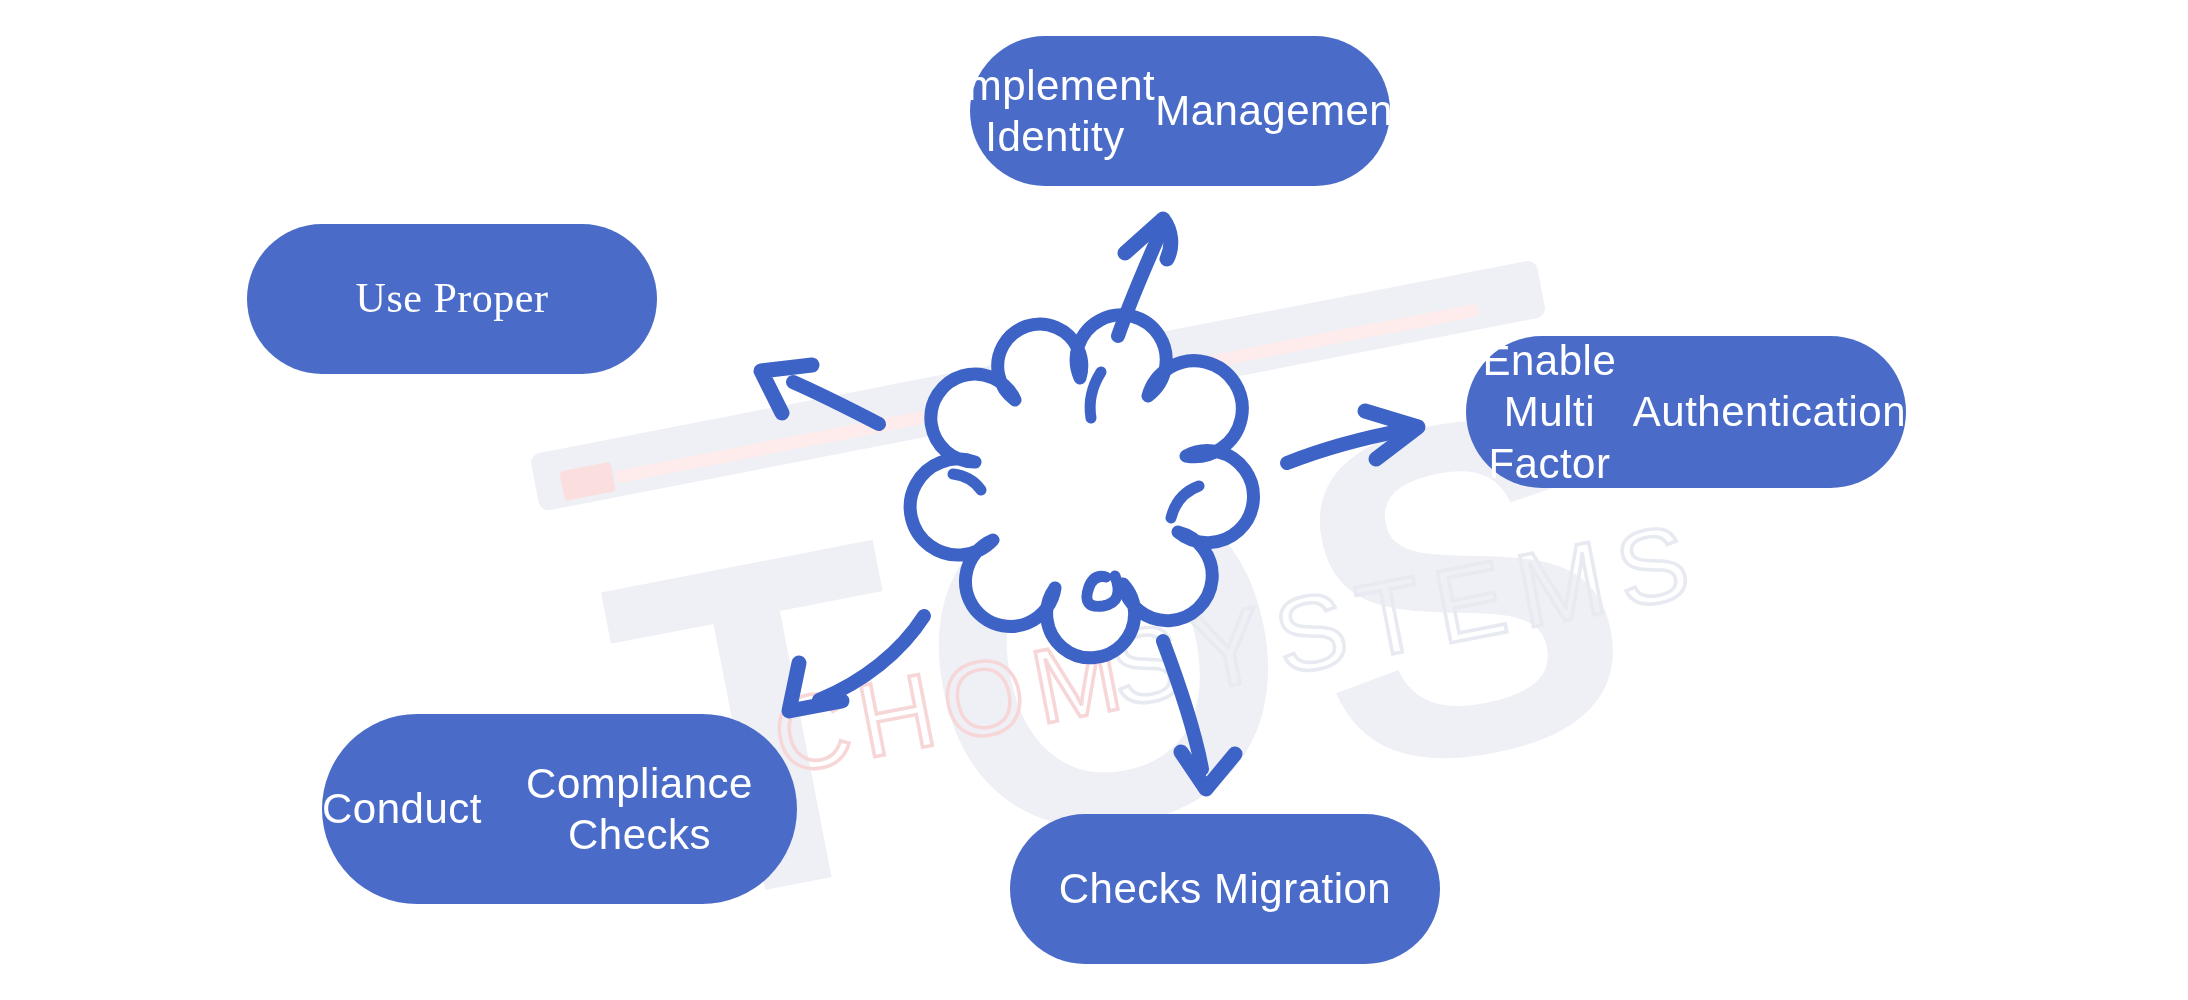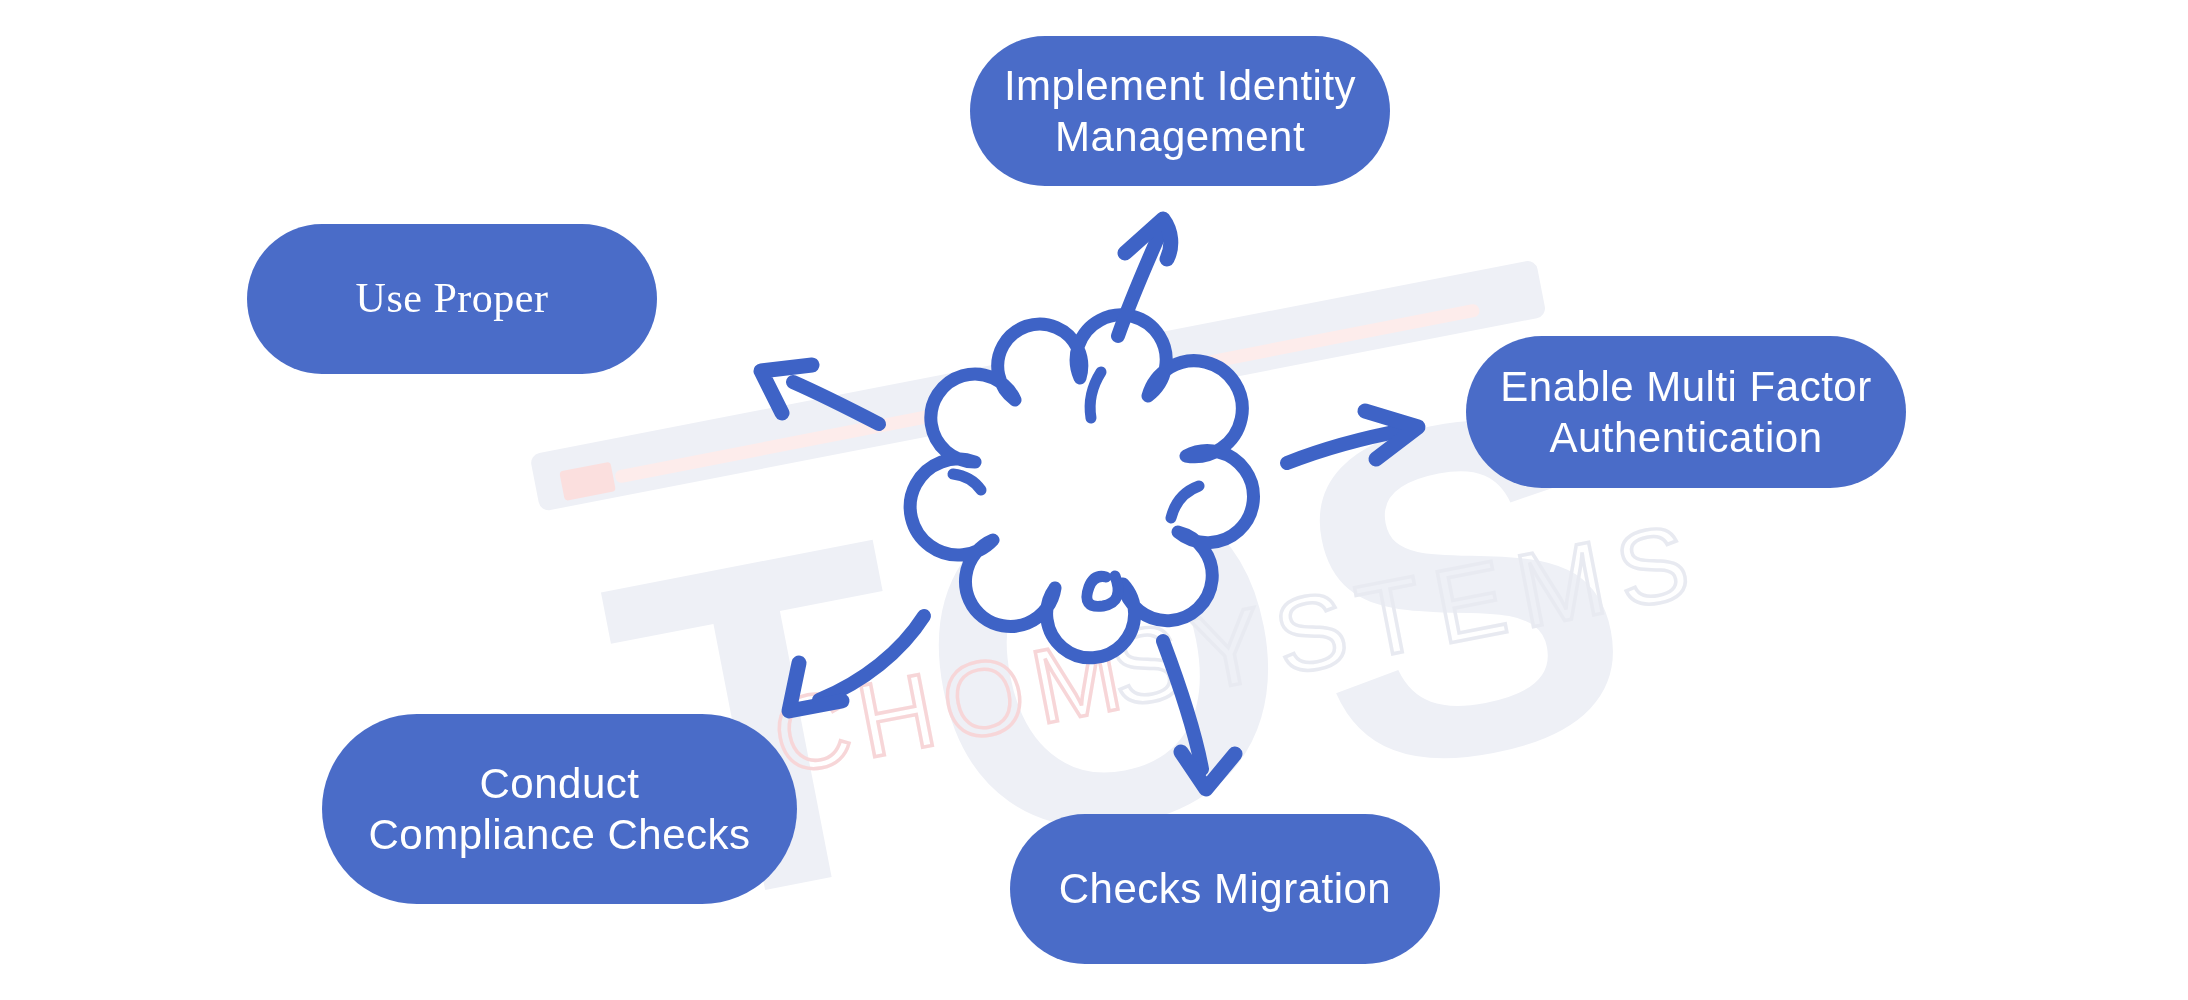--- a/index.html
+++ b/index.html
@@ -20,21 +20,21 @@
     background:var(--background);
     overflow:hidden;
     font-family:"Liberation Sans", sans-serif;
   }
   .layer{position:absolute;left:0;top:0;width:2188px;height:1000px;}
   .pill{
     position:absolute;
     background:var(--pill);
     color:var(--pill-text);
     border-radius:999px;
-    display:flex;flex-direction:column;
+    display:flex;flex-direction:row;
     align-items:center;justify-content:center;
     text-align:center;
     font-size:42px;line-height:1.22;font-weight:500;
     letter-spacing:0.5px;
   }
   .pill span{display:block;}
   .pill-top{left:970px;top:36px;width:420px;height:150px;}
   .pill-upper-left{left:247px;top:224px;width:410px;height:150px;font-family:Liberation Serif, serif;}
   .pill-right{left:1466px;top:336px;width:440px;height:152px;}
   .pill-lower-left{left:322px;top:714px;width:475px;height:190px;}

